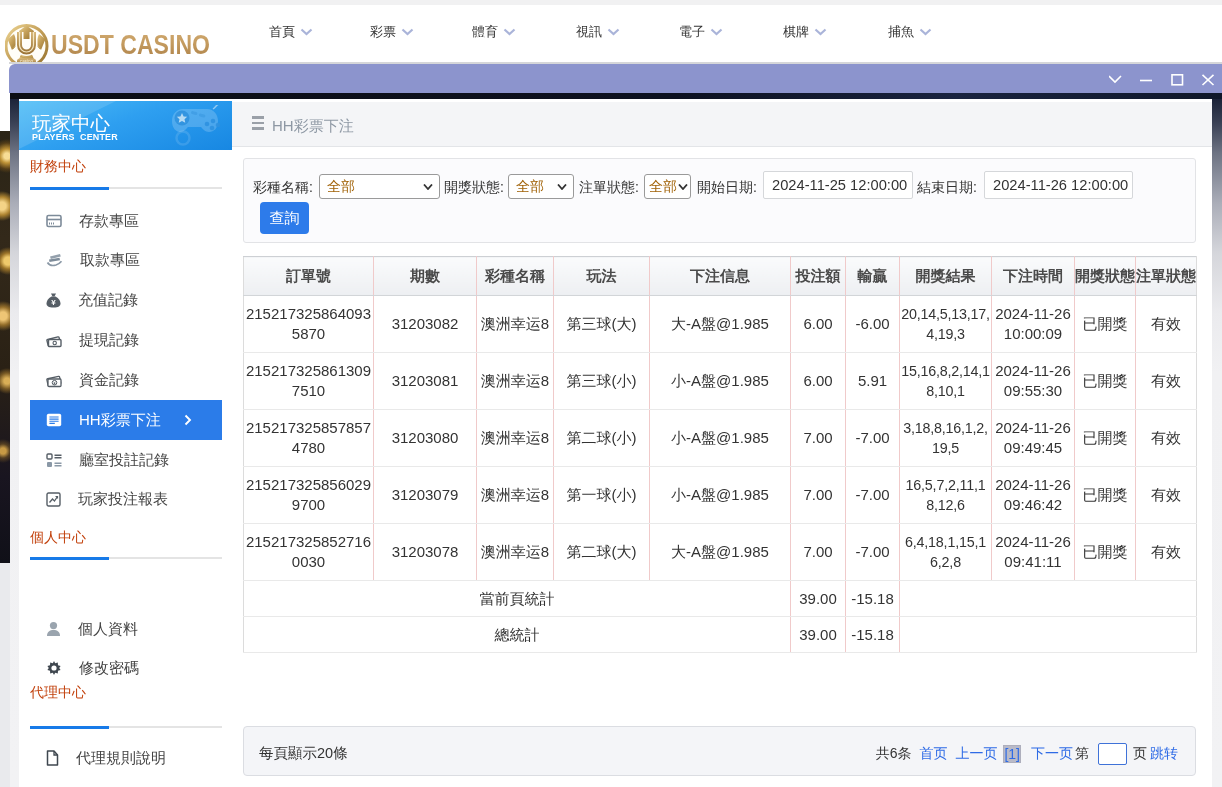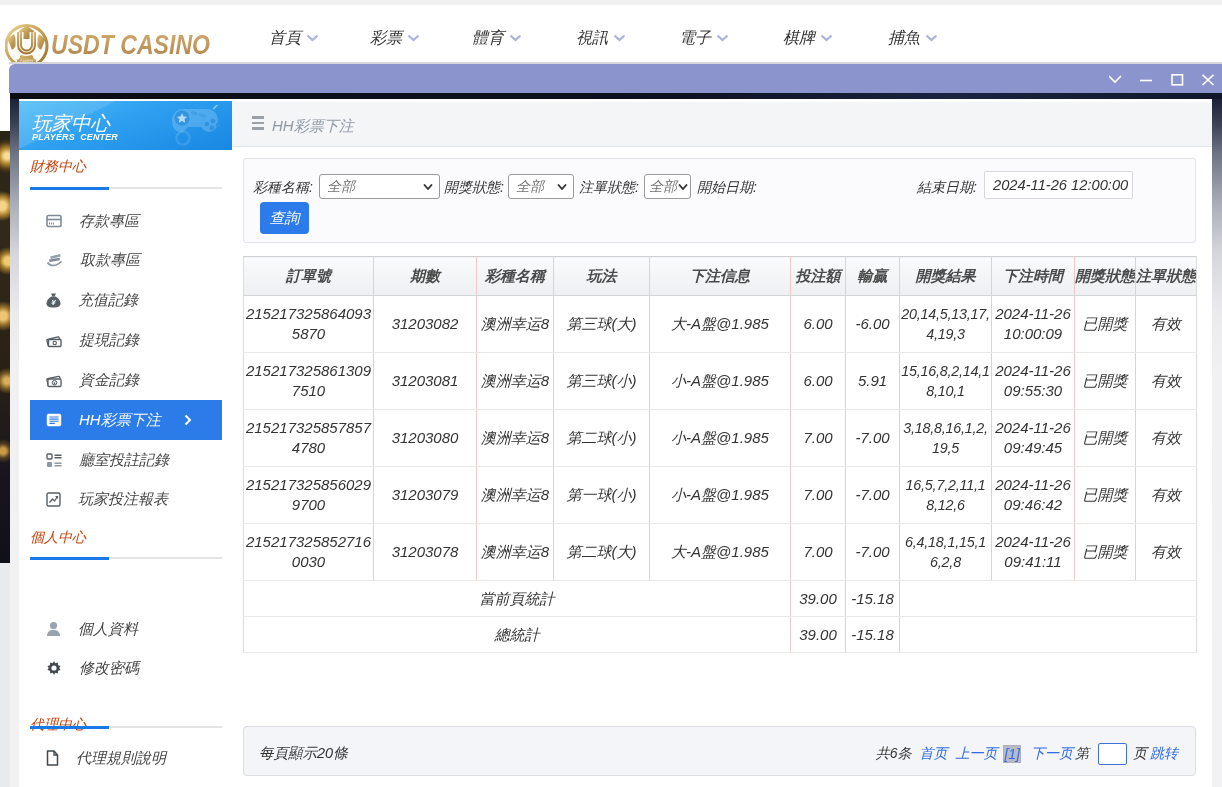--- a/index.html
+++ b/index.html
@@ -1,24 +1,24 @@
 <!DOCTYPE html>
 <html><head>
 <meta charset="utf-8">
 <style>
 * { margin:0; padding:0; box-sizing:border-box; }
 html,body { width:1222px; height:787px; }
 body { font-family:"Liberation Sans",sans-serif; }
-#page { position:relative; width:1222px; height:787px; overflow:hidden; background:#fff;font-style:italic; }
+#page { position:relative; width:1222px; height:787px; overflow:hidden; background:#fff; }
 .abs { position:absolute; }
 
 
 .topstrip { left:0; top:0; width:1222px; height:5px; background:#f1f1f2; }
 .navbar { left:0; top:5px; width:1222px; height:57px; background:#fff; }
-.navitem { position:absolute; top:19px; height:28px; display:flex; align-items:center; gap:5px; font-size:16px; color:#333; }
+.navitem { position:absolute; top:13px; height:28px; display:flex; align-items:center; gap:5px; font-size:13px; color:#333; }
 .logotext { position:absolute; left:51px; top:25px; font-size:27px; font-weight:bold; transform:scaleX(.855); transform-origin:left top; white-space:nowrap;
   background:linear-gradient(180deg,#d2ab72 0%,#c39a5e 45%,#ab7f47 100%);
   -webkit-background-clip:text; background-clip:text; color:transparent; }
 
 
 .outerwhite { left:0; top:62px; width:10px; height:69px; background:#fff; }
 .outerbanner { left:0; top:131px; width:10px; height:432px;
   background:
    radial-gradient(circle at 7px 25px, #f7dc95 0 3px, rgba(215,165,60,.85) 7px, rgba(140,95,25,.4) 13px, transparent 17px),
    radial-gradient(circle at 2px 75px, #f4d387 0 4px, rgba(205,155,55,.8) 9px, transparent 15px),
@@ -52,21 +52,21 @@
 .machev { position:absolute; right:13px; top:14px; }
 
 
 .chead { left:232px; top:102px; width:980px; height:45px; background:#f4f5f7; border-bottom:1px solid #e3e5e8; }
 .cheadtitle { position:absolute; left:40px; top:15px; font-size:15px; color:#8e98a4; }
 .ham { position:absolute; left:252px; top:116px; width:12px; }
 .ham div { height:2.5px; background:#9aa0a8; margin-bottom:3px; }
 
 .filter { left:243px; top:158px; width:953px; height:85px; background:#fbfbfd; border:1px solid #e2e3e6; border-radius:3px; }
 .flabel { position:absolute; top:179px; font-size:14px; color:#333; }
-.fselect { position:absolute; top:174px; height:25px; background:#fff; border:1px solid #9a9a9a; border-radius:3px; font-size:14px; color:#737373; display:flex; align-items:center; padding-left:7px; }
+.fselect { position:absolute; top:174px; height:25px; background:#fff; border:1px solid #9a9a9a; border-radius:3px; font-size:14px; color:#a16207; display:flex; align-items:center; padding-left:7px; }
 .fselect svg { position:absolute; right:6px; top:9px; }
 .fselect.s3 { padding-left:4px; } .fselect.s3 svg { right:2px; }
 .finput { position:absolute; top:171px; height:28px; background:#fff; border:1px solid #d5d7da; border-radius:2px; font-size:14.7px; color:#333; display:flex; align-items:center; padding-left:8px; white-space:nowrap; }
 .fbtn { position:absolute; left:260px; top:202px; width:49px; height:32px; background:#2d7bea; border-radius:4px; color:#fff; font-size:15px; display:flex; align-items:center; justify-content:center; }
 
 
 .tblwrap { left:243px; top:256px; width:953px; }
 table { width:953px; border-collapse:collapse; table-layout:fixed; font-size:15px; color:#333;padding-left:9px; }
 th,td { text-align:center; vertical-align:middle; padding:0 1px; overflow:hidden; line-height:20px; }
 th { white-space:nowrap; padding:0; }
@@ -233,21 +233,21 @@
     </div>
   <div class="abs mitem" style="top:609px"><svg width="15" height="16" viewBox="0 0 15 16">
         <circle cx="7.5" cy="4.6" r="3.6" fill="#9aa4ae"></circle>
         <path d="M1 15 C1 10.8 3.8 9 7.5 9 C11.2 9 14 10.8 14 15 Z" fill="#9aa4ae"></path>
       </svg>個人資料</div>
   <div class="abs mitem" style="top:648px"><svg width="16" height="16" viewBox="0 0 16 16">
         <path d="M8 1 L9.2 3.2 L11.8 2.5 L12 5.2 L14.6 6 L13.2 8 L14.6 10 L12 10.8 L11.8 13.5 L9.2 12.8 L8 15 L6.8 12.8 L4.2 13.5 L4 10.8 L1.4 10 L2.8 8 L1.4 6 L4 5.2 L4.2 2.5 L6.8 3.2 Z" fill="#3f474f"></path>
         <circle cx="8" cy="8" r="2.6" fill="#fff"></circle>
       </svg>修改密碼</div>
 
-  <div class="abs sectitle" style="left:30px;top:716px">代理中心</div>
+  <div class="abs sectitle" style="left:30px;top:684px">代理中心</div>
   <div class="abs secline" style="top:726px">
       <i></i>
     </div>
   <div class="abs mitem" style="top:738px"><svg width="13" height="16" viewBox="0 0 13 16">
         <path d="M1.5 1 h6.5 L11.5 5 V15 H1.5 Z" stroke="#3f474f" stroke-width="1.5" fill="none" stroke-linejoin="round"></path>
         <path d="M8 1 V5 H11.5" stroke="#3f474f" stroke-width="1.3" fill="none"></path>
       </svg>代理規則說明</div>
 
   <div class="abs chead">
     <div class="cheadtitle">HH彩票下注</div>
@@ -265,20 +265,21 @@
       </svg></div>
   <div class="abs flabel" style="left:444px">開獎狀態:</div>
   <div class="abs fselect" style="left:508px;width:66px">全部<svg width="10" height="6" viewBox="0 0 10 6">
         <path d="M1 0.5 L5 5 L9 0.5" stroke="#333" stroke-width="1.8" fill="none"></path>
       </svg></div>
   <div class="abs flabel" style="left:579px">注單狀態:</div>
   <div class="abs fselect s3" style="left:644px;width:47px">全部<svg width="10" height="6" viewBox="0 0 10 6">
         <path d="M1 0.5 L5 5 L9 0.5" stroke="#333" stroke-width="1.8" fill="none"></path>
       </svg></div>
   <div class="abs flabel" style="left:697px">開始日期:</div>
+  <div class="abs finput" style="left:763px;width:150px">2024-11-25 12:00:00</div>
   <div class="abs flabel" style="left:917px">結束日期:</div>
   <div class="abs finput" style="left:984px;width:149px">2024-11-26 12:00:00</div>
   <div class="abs fbtn">查詢</div>
 
   <div class="abs tblwrap">
   <table>
    <colgroup>
           <col style="width:130px">
           <col style="width:103px">
           <col style="width:77px">

